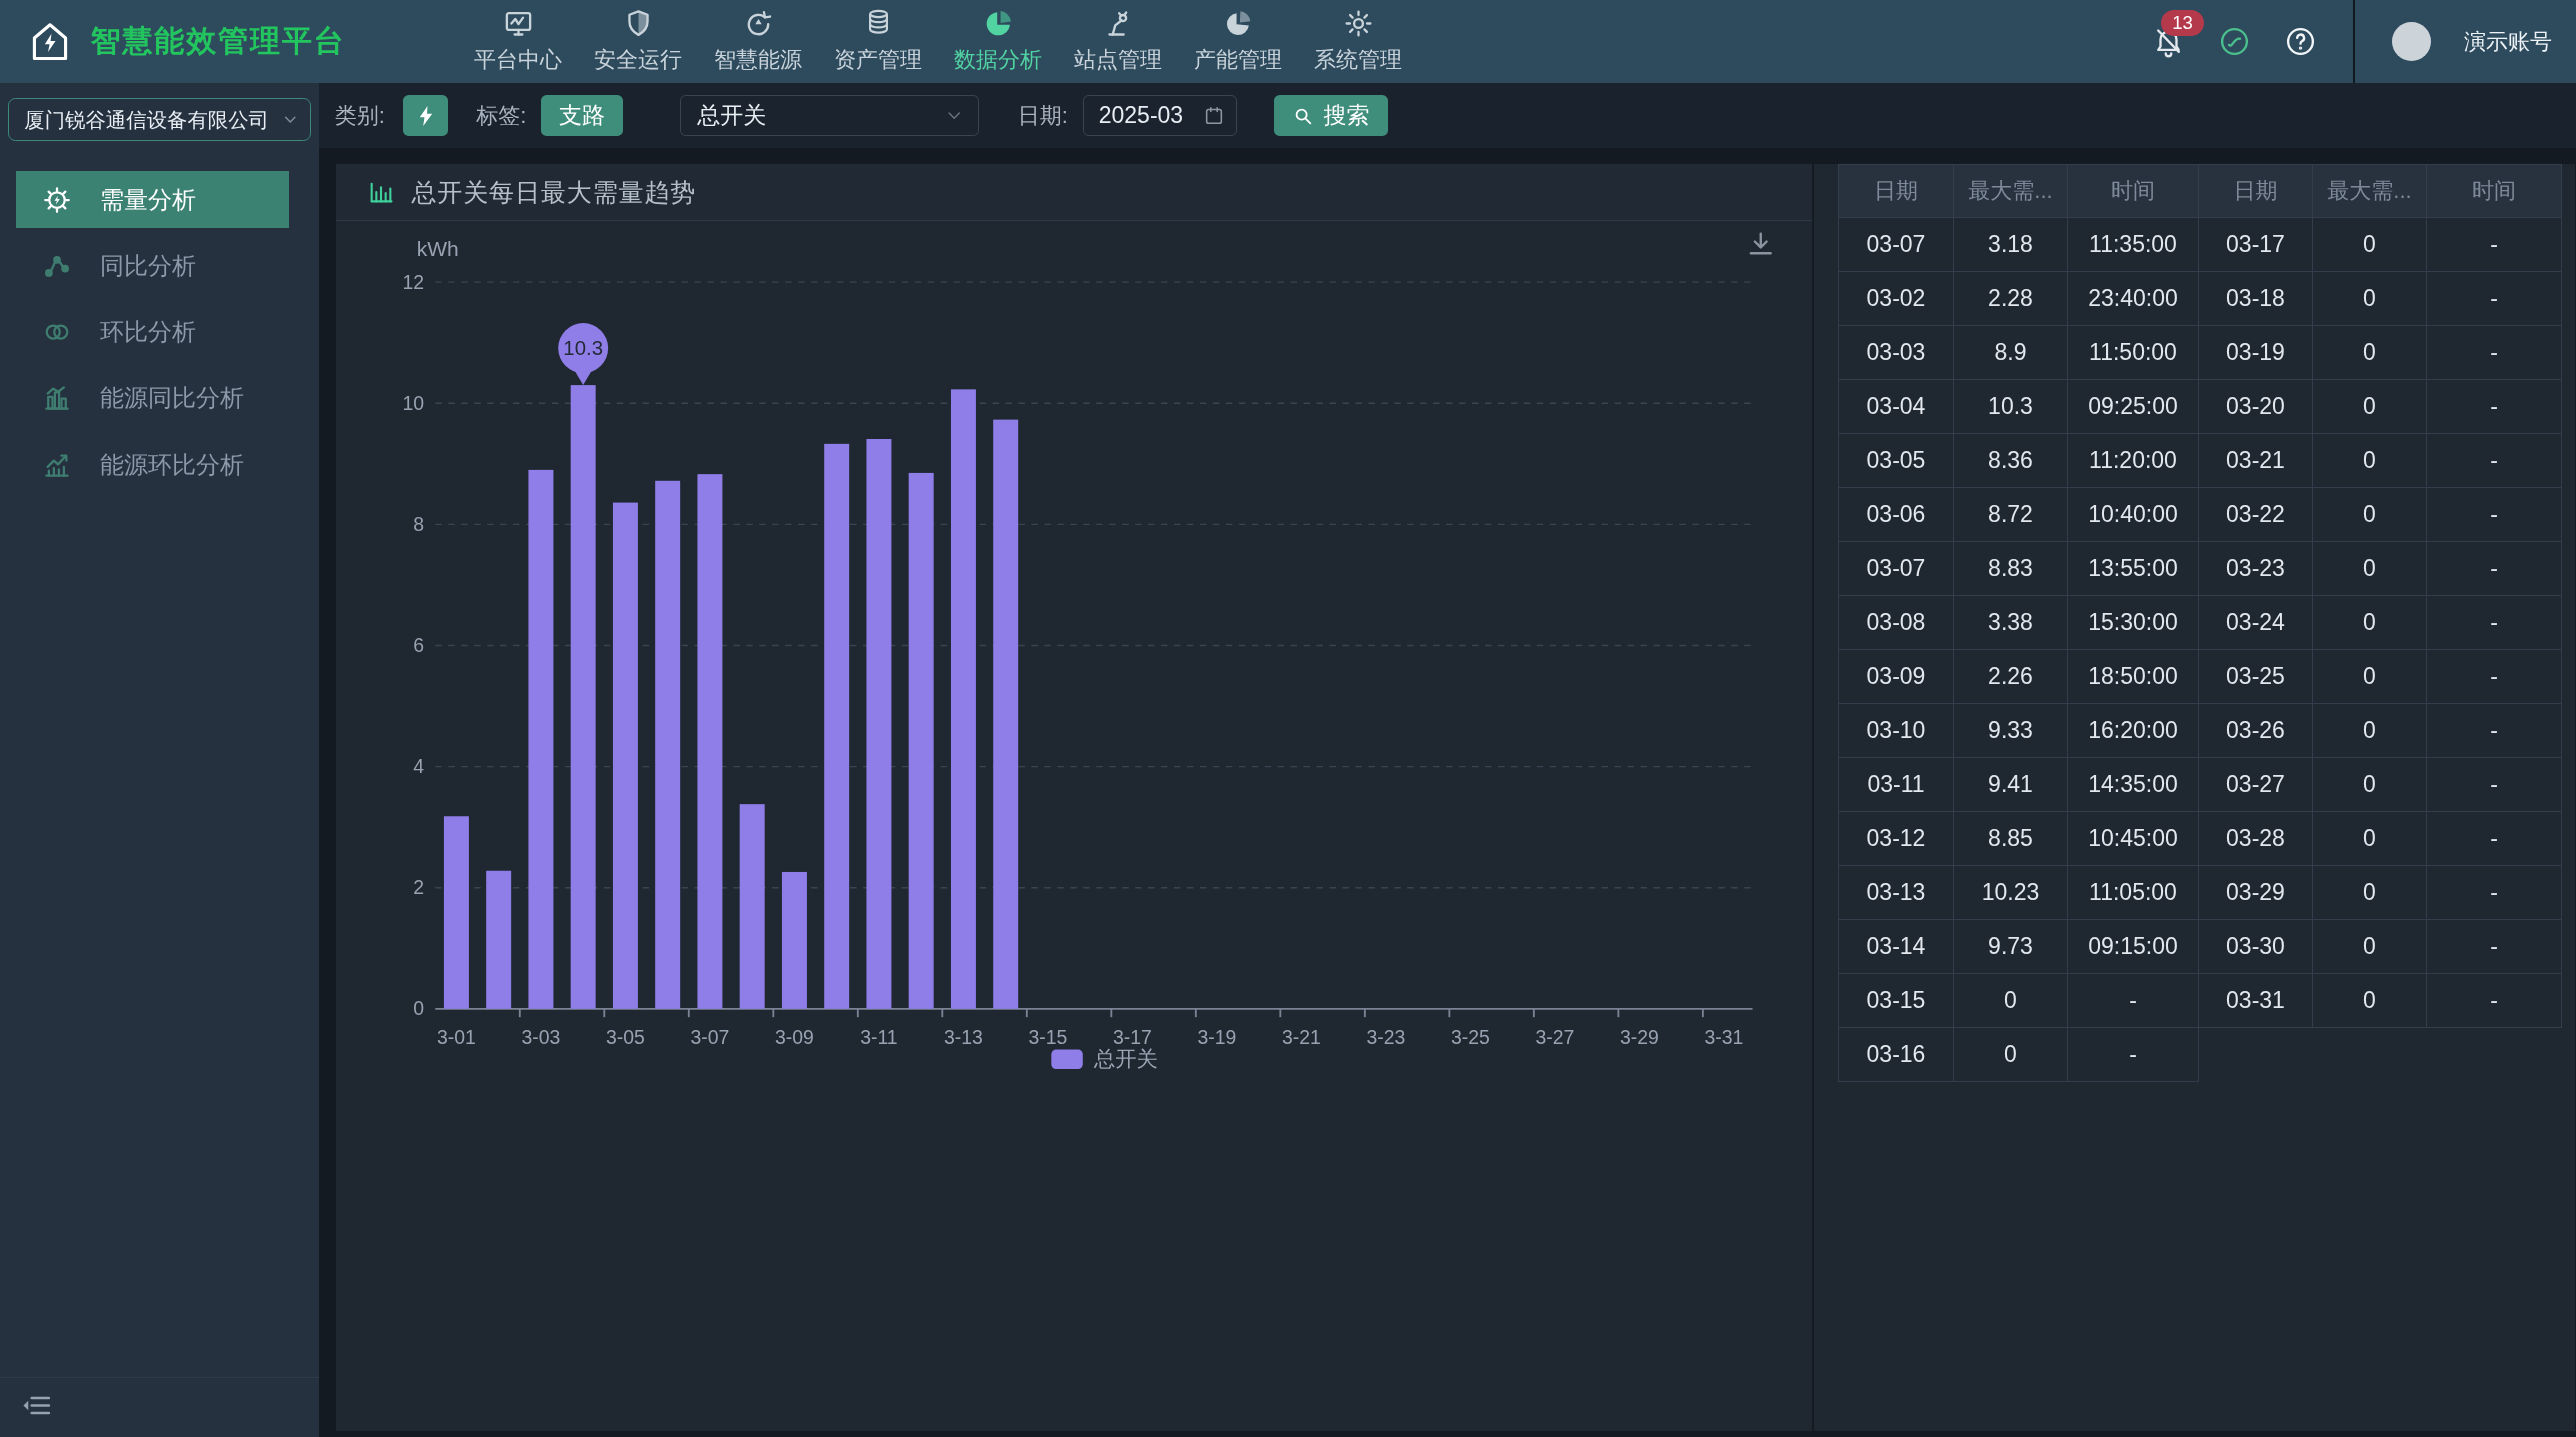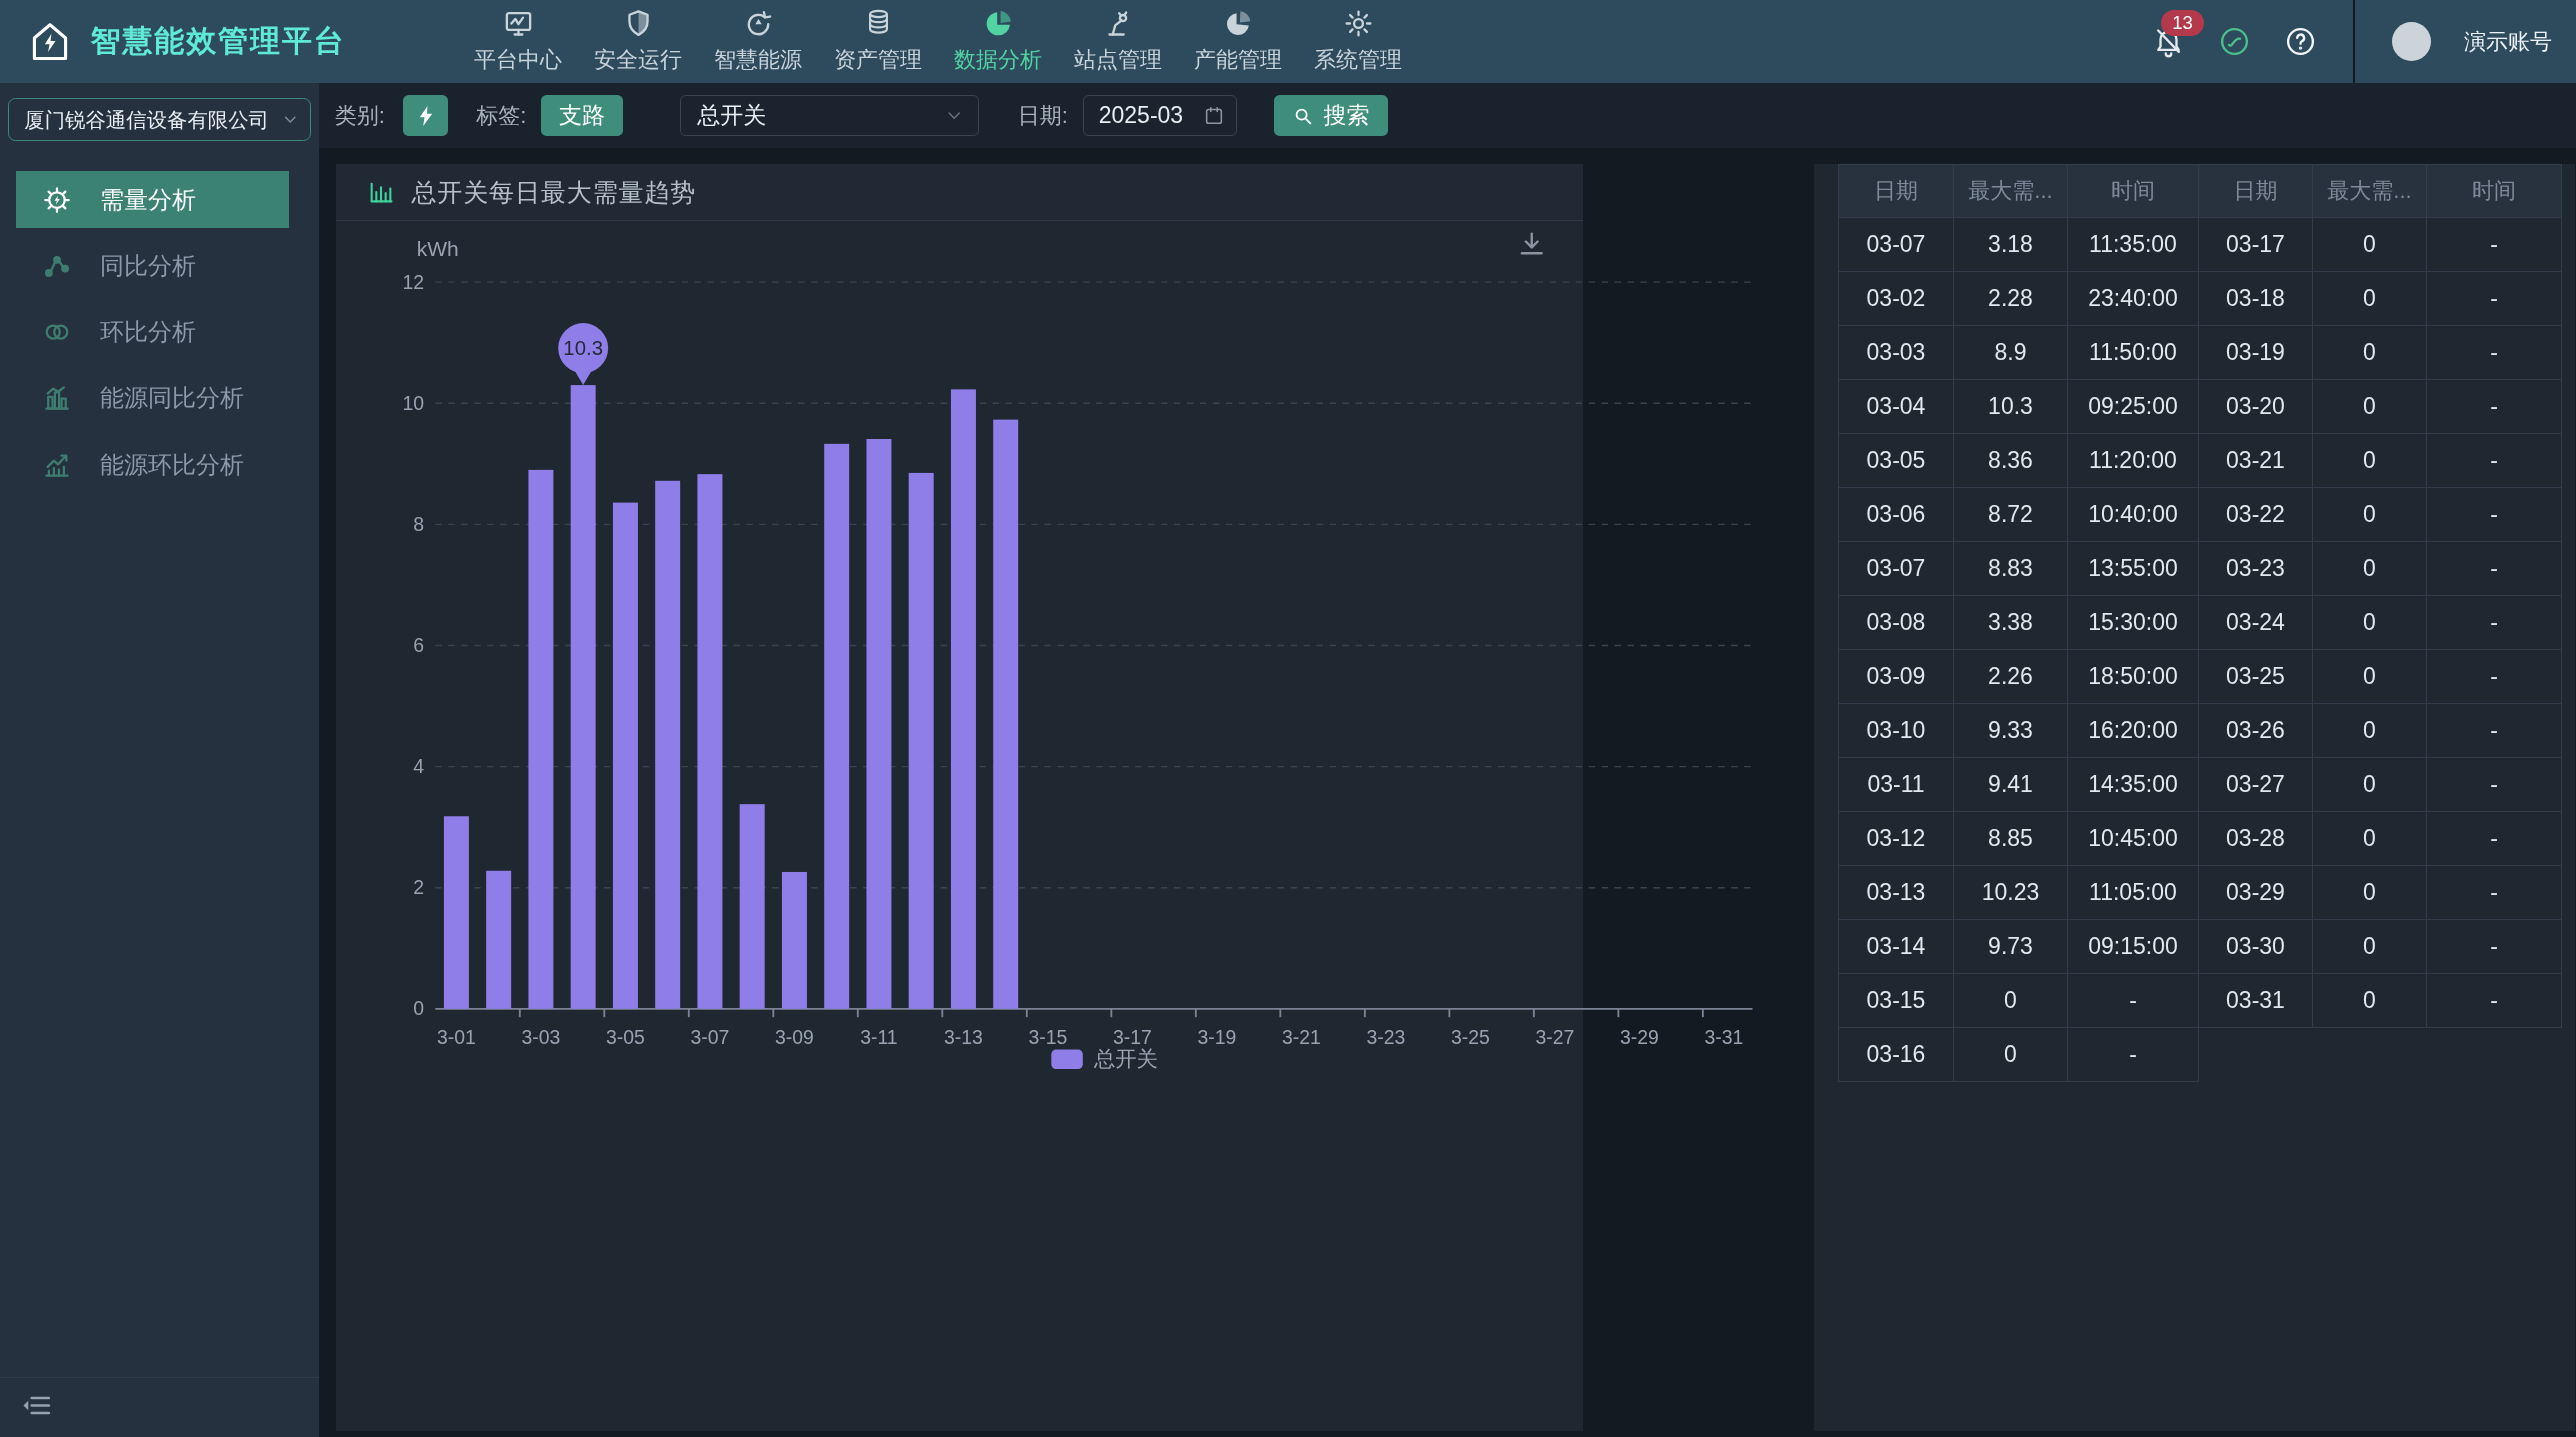--- a/index.html
+++ b/index.html
@@ -9,21 +9,21 @@
     --muted:#98a3b2; --purple:#8f7de8; --green:#45d19e; --red:#b4394a;
   }
   *{box-sizing:border-box}
   body{margin:0;background:#0e1217;font-family:"Liberation Sans","DejaVu Sans",sans-serif;}
   .screen{position:relative;width:2576px;height:1437px;background:var(--mainbg);overflow:hidden;color:var(--tx);}
   svg{display:block}
   
   .topbar{position:absolute;top:0;left:0;width:2576px;height:83px;background:var(--topbar);display:flex;align-items:center;}
   .brand{display:flex;align-items:center;gap:18.5px;padding-left:28px;width:435px;flex:0 0 auto;}
   .brand .logo{width:44px;height:44px;color:#fff;}
-  .brand-title{font-size:30px;font-weight:bold;color:#5eead4;letter-spacing:1.9px;white-space:nowrap;text-align:center;}
+  .brand-title{font-size:30px;font-weight:bold;color:#22c55e;letter-spacing:1.9px;white-space:nowrap;text-align:center;}
   .topnav{display:flex;gap:28px;margin-left:37px;}
   .nav-item{display:flex;flex-direction:column;align-items:center;justify-content:center;gap:6.5px;min-width:92px;color:#c9d3da;cursor:pointer;}
   .nav-item svg{width:31px;height:31px;}
   .nav-item .nav-label{font-size:22px;white-space:nowrap;}
   .nav-item.active{color:#52d3a2;}
   .topbar-right{margin-left:auto;display:flex;align-items:center;gap:33px;padding-right:24px;height:83px;}
   .bell-wrap{position:relative;width:33px;height:33px;color:#e3e9ee;cursor:pointer;}
   .badge{position:absolute;top:-15px;left:9.3px;min-width:43px;height:26px;background:var(--red);border-radius:13px;color:#fff;font-size:18.5px;display:flex;align-items:center;justify-content:center;padding:0 9.3px;}
   .round-ic{width:33px;height:33px;cursor:pointer;}
   .gauge{color:#4cc08c}
@@ -49,21 +49,21 @@
   .sq-btn{width:45px;height:41px;background:var(--teal-btn);border-radius:5.6px;display:flex;align-items:center;justify-content:center;color:#fff;cursor:pointer;margin:0 28px 0 18.5px;}
   .sq-btn svg{width:24px;height:24px;}
   .tag-btn{height:41px;padding:0 17.6px;background:var(--teal-btn);border-radius:5.6px;color:#fff;font-size:23px;display:flex;align-items:center;cursor:pointer;margin:0 57px 0 15px;}
   .select{width:299px;height:41px;background:#1b242e;border:0.9px solid #3a4553;border-radius:5.6px;display:flex;align-items:center;justify-content:space-between;padding:0 13px 0 16.7px;font-size:23px;color:#e8eef3;cursor:pointer;margin-right:39px;}
   .select svg{width:20.4px;height:20.4px;color:#66727f;}
   .date-input{width:154px;height:41px;background:#1b242e;border:0.9px solid #3a4553;border-radius:5.6px;display:flex;align-items:center;justify-content:space-between;padding:0 11px 0 15px;font-size:23px;color:#e8eef3;cursor:pointer;margin:0 37px 0 15px;}
   .date-input svg{width:22px;height:22px;color:#8d97a4;}
   .search-btn{height:41px;padding:0 18.5px;background:var(--teal-btn);border-radius:5.6px;color:#fff;font-size:23px;display:flex;align-items:center;gap:9.3px;cursor:pointer;}
   .search-btn svg{width:22px;height:22px;}
   
-  .chart-panel{position:absolute;left:16.7px;top:81px;width:1247px;height:1267px;background:var(--panel);}
+  .chart-panel{position:absolute;left:16.7px;top:81px;width:1476px;height:1267px;background:var(--panel);}
   .panel-header{height:57px;background:var(--panel-head);border-bottom:0.9px solid var(--line);display:flex;align-items:center;gap:16.7px;padding-left:31px;}
   .panel-header svg{width:28px;height:28px;color:#3fd19c;}
   .panel-title{font-size:25px;color:#b6c0cb;letter-spacing:0.9px;}
   .chart-body{position:absolute;top:58px;left:0;right:0;bottom:0;}
   .kwh{position:absolute;top:15px;left:81px;font-size:21px;color:var(--muted);}
   .download{position:absolute;top:7.4px;right:35px;width:31.5px;height:31.5px;color:#8b95a1;cursor:pointer;}
   #chart-svg{position:absolute;top:0;left:0;}
   #chart-svg text{font-family:inherit;}
   #chart-svg .grid{stroke:#3a4450;stroke-dasharray:7 7;stroke-width:1.5;}
   #chart-svg .axis{stroke:#7b8494;stroke-width:2;}

